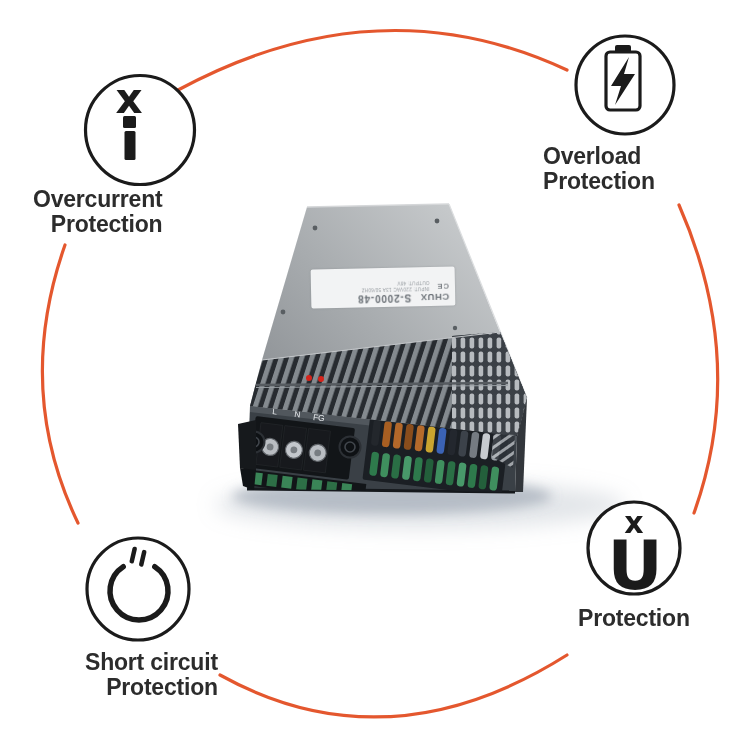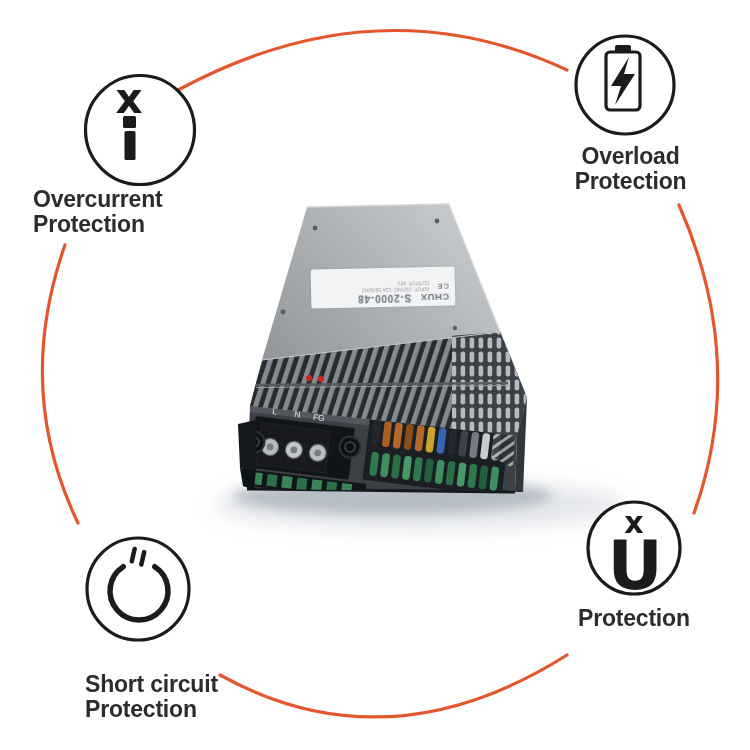--- a/index.html
+++ b/index.html
@@ -1,21 +1,21 @@
 <!DOCTYPE html>
 <html><head>
 <meta charset="utf-8">
 <style>
   html,body{margin:0;padding:0;background:#fff;}
   .stage{position:relative;width:750px;height:750px;background:#ffffff;overflow:hidden;
          font-family:"Liberation Sans",sans-serif;}
   .abs{position:absolute;}
   .cap{position:absolute;font-weight:600;font-size:23px;line-height:25px;
-       color:#2c2c2c;letter-spacing:-0.2px;}
-  .cap.center{text-align:center;}
+       color:#2c2c2c;letter-spacing:-0.2px;text-align:right;}
+  .cap.center{text-align:left;}
   svg{display:block;}
   
   .psu-label{position:absolute;left:311px;top:268px;width:144px;height:39px;
              background:#f2f3f4;border-radius:2px;transform:rotate(-1.2deg);
              box-shadow:0 0 2px rgba(110,115,120,.45);}
   .psu-label .flip{width:100%;height:100%;transform:rotate(180deg);
              box-sizing:border-box;padding:3px 6px;display:flex;flex-direction:column;
              filter:blur(.35px);}
   .lbl-row1{display:flex;align-items:baseline;gap:9px;}
   .lbl-brand{font-size:9.5px;font-weight:bold;color:#6f757b;letter-spacing:.5px;}
@@ -225,21 +225,21 @@
   <div class="cap" style="left:33px;top:187px">
     <div>Overcurrent</div>
     <div>Protection</div>
   </div>
 
   <div class="cap center" style="left:543px;top:144px;width:175px">
     <div>Overload</div>
     <div>Protection</div>
   </div>
 
-  <div class="cap" style="left:85px;top:672px">
+  <div class="cap" style="left:85px;top:650px">
     <div>Short circuit</div>
     <div>Protection</div>
   </div>
 
   <div class="cap" style="left:578px;top:606px">
     <div>Protection</div>
   </div>
 
 </div>
 

